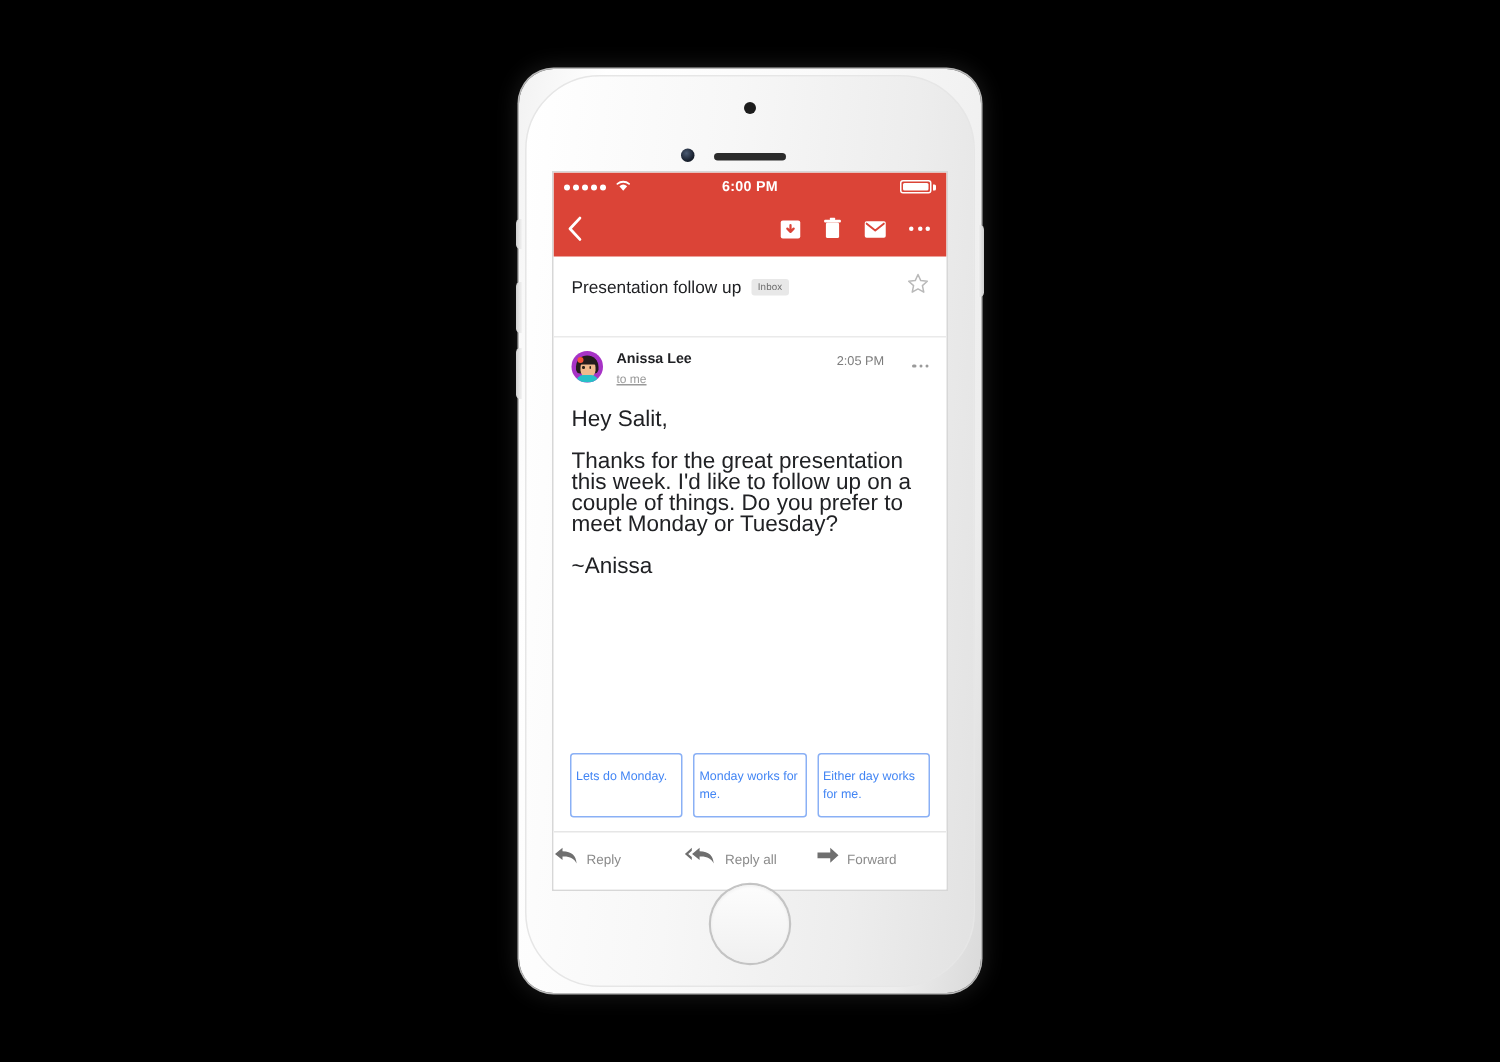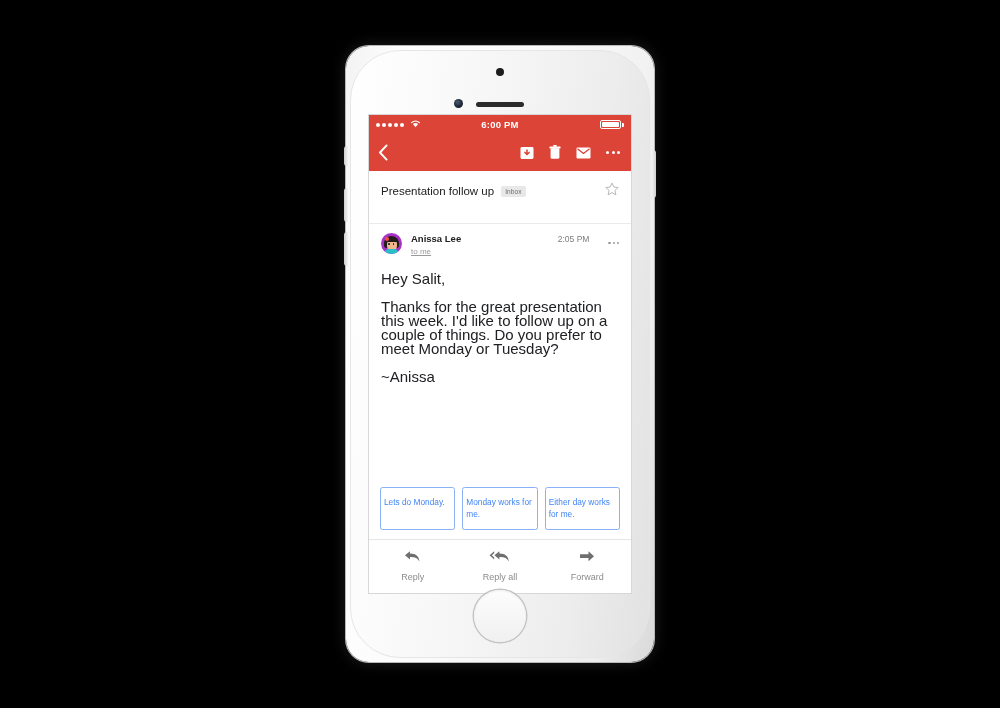--- a/index.html
+++ b/index.html
@@ -160,21 +160,21 @@
     color: #4285f4; font-size: 8.3px; 
     padding: 9px 3px; line-height: 11.5px; cursor: pointer; background: #fff;
   }
 
   
   .bottom-actions {
     border-top: 1px solid #e6e6e6; display: flex; flex: 0 0 auto;
     padding: 9px 0 11px 0; background: #fff;
   }
   .baction {
-    flex: 1; display: flex; flex-direction: column; align-items: center;
+    flex: 1; display: flex; flex-direction: row; align-items: center;
     gap: 5px; cursor: pointer;
   }
   .baction .lbl { font-size: 9px; color: #8b8b8b; }
 </style>
 </head>
 <body>
 
 <div class="stage">
 
   <div class="phone">

